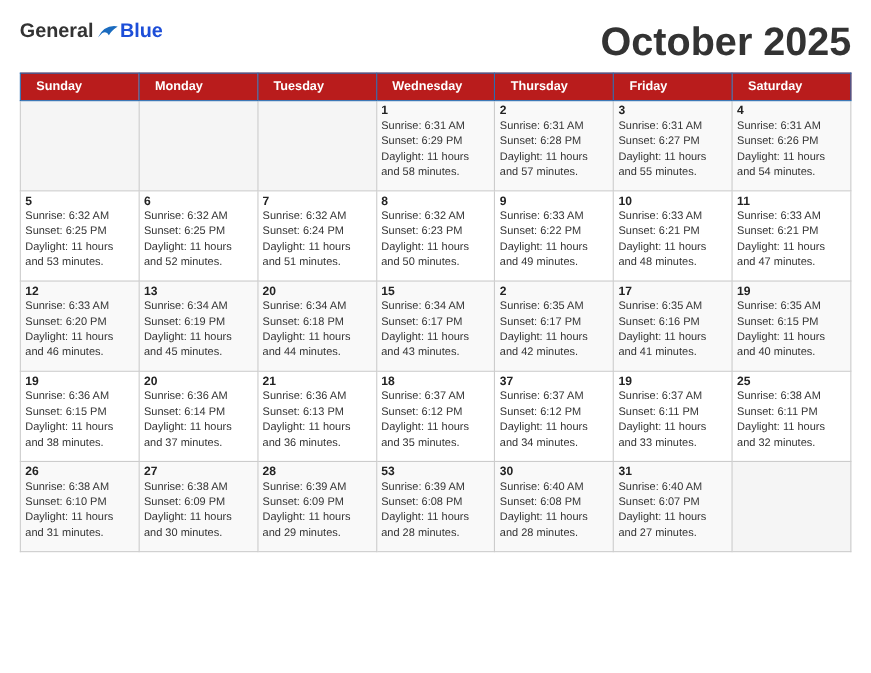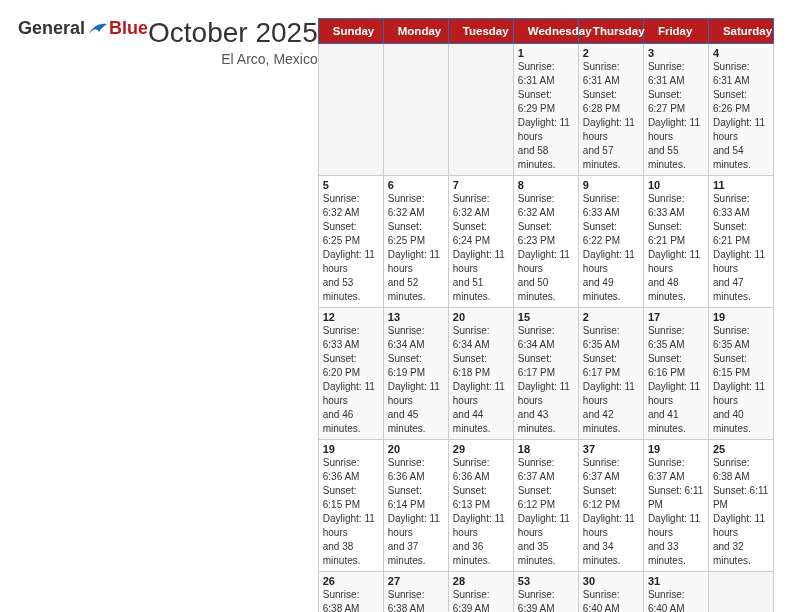--- a/index.html
+++ b/index.html
@@ -8,52 +8,53 @@
       height: 612px;
       font-family: Arial, sans-serif;
       background: #fff;
       overflow: hidden;
     }
     .page {
       width: 792px;
       height: 464px;
       padding: 18px 18px 10px 18px;
       display: flex;
+      flex-direction: column;
     }
     .header {
       display: flex;
       justify-content: space-between;
       align-items: flex-start;
       margin-bottom: 8px;
     }
     .logo {
       display: flex;
       flex-direction: column;
       align-items: flex-start;
     }
     .logo-text {
       display: flex;
       align-items: center;
       font-size: 18px;
       font-weight: bold;
       color: #333;
     }
     .logo-general { color: #333; }
-    .logo-blue { color: #b91c1c; }
+    .logo-blue { color: #1d4ed8; }
     .logo-bird {
       width: 22px;
       height: 18px;
       margin-left: 2px;
     }
     .title-block {
       text-align: right;
     }
     .month-title {
-      font-size: 28px;
-      font-weight: normal;
+      font-size: 36px;
+      font-weight: bold;
       color: #333;
       line-height: 1.1;
     }
     .location {
       font-size: 14px;
       color: #555;
       margin-top: 2px;
     }
     .calendar {
       flex: 1;
@@ -110,21 +111,20 @@
       <div class="logo-text">
         <span class="logo-general">General</span>
         <svg class="logo-bird" viewBox="0 0 22 18" fill="none" xmlns="http://www.w3.org/2000/svg">
           <path d="M2 14 Q8 2 20 4 Q14 8 12 12 Q10 8 6 10 Z" fill="#1a6bbf"></path>
         </svg>
         <span class="logo-blue">Blue</span>
       </div>
     </div>
     <div class="title-block">
       <div class="month-title">October 2025</div>
-      <div class="location">El Arco, Mexico</div>
     </div>
   </div>
 
   <table class="calendar">
     <thead>
       <tr>
         <th>Sunday</th>
         <th>Monday</th>
         <th>Tuesday</th>
         <th>Wednesday</th>
@@ -278,21 +278,21 @@
 and 38 minutes.</div>
           </td>
           <td>
             <span class="day-num">20</span>
             <div class="day-info" style="white-space: pre-line;">Sunrise: 6:36 AM
 Sunset: 6:14 PM
 Daylight: 11 hours
 and 37 minutes.</div>
           </td>
           <td>
-            <span class="day-num">29</span>
+            <span class="day-num">21</span>
             <div class="day-info" style="white-space: pre-line;">Sunrise: 6:36 AM
 Sunset: 6:13 PM
 Daylight: 11 hours
 and 36 minutes.</div>
           </td>
           <td>
             <span class="day-num">18</span>
             <div class="day-info" style="white-space: pre-line;">Sunrise: 6:37 AM
 Sunset: 6:12 PM
 Daylight: 11 hours

